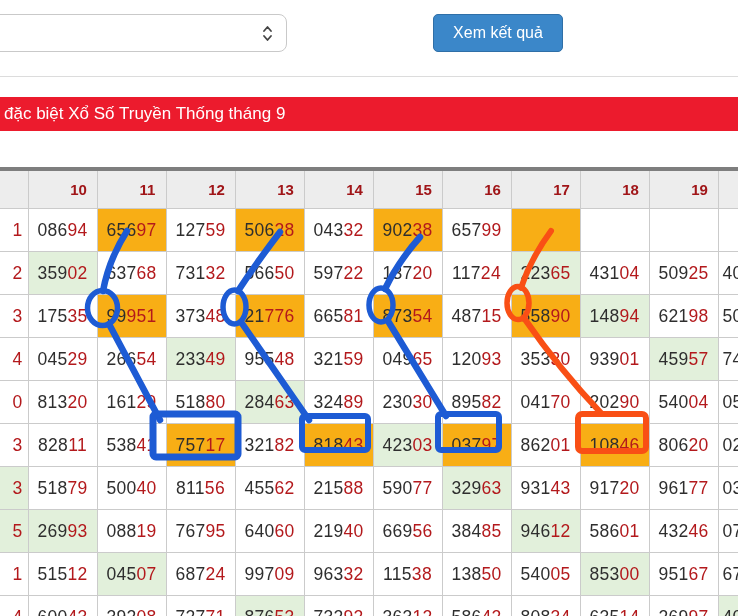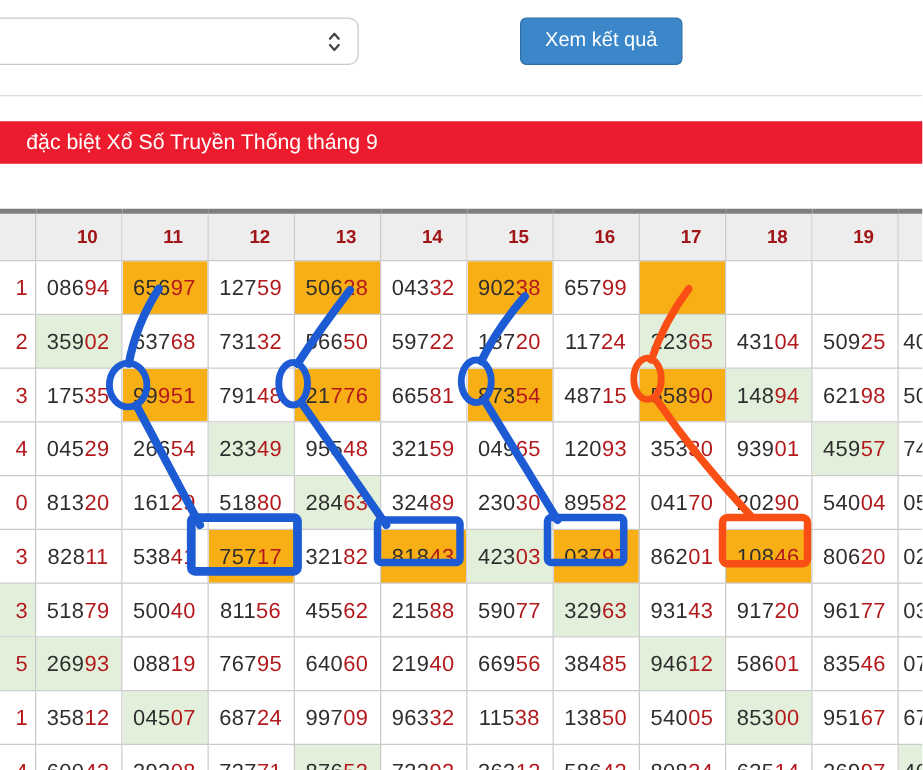--- a/index.html
+++ b/index.html
@@ -9,39 +9,39 @@
     -webkit-font-smoothing:antialiased;
   }
   
   .select-box{
     position:absolute;left:-24px;top:14px;width:311px;height:38px;
     background:#fff;border:1px solid var(--select_border);border-radius:8px;
     box-sizing:border-box;display:flex;align-items:center;justify-content:flex-end;
   }
   .select-box .stepper{margin-right:13px;display:flex;flex-direction:column;align-items:center;line-height:0;}
   .btn{
-    position:absolute;left:416px;top:14px;width:130px;height:38px;
+    position:absolute;left:433px;top:14px;width:130px;height:38px;
     background:var(--button_bg);border:1px solid var(--button_border);border-radius:5px;
     box-sizing:border-box;color:var(--button_text);font-size:16px;
     display:flex;align-items:center;justify-content:center;cursor:pointer;
   }
   .divider{position:absolute;left:0;top:76px;width:738px;border-top:1px solid #dcdcdc;}
   
   .banner{
     position:absolute;left:0;top:97px;width:738px;height:34px;background:var(--banner_bg);
     color:var(--banner_text);font-size:17px;display:flex;align-items:center;
-    padding-left:21px;box-sizing:border-box;white-space:nowrap;
+    padding-left:4px;box-sizing:border-box;white-space:nowrap;
   }
   
   .tablewrap{position:absolute;left:0;top:167px;width:738px;}
   table{border-collapse:collapse;table-layout:fixed;width:738px;}
   th,td{border:1px solid var(--border_gray);overflow:hidden;white-space:nowrap;}
   thead th{
     height:35px;background:var(--header_bg);color:var(--header_text);
-    font-size:15px;font-weight:bold;text-align:left;
+    font-size:15px;font-weight:bold;text-align:center;
     border-top:4px solid var(--topbar_gray);
     padding-left:33px;
   }
   tbody td{
     height:40px;background:#fff;color:var(--digit_black);
     font-size:17.5px;letter-spacing:.3px;text-align:center;
   }
   td .rd{color:var(--digit_red);}
   td.o{background:var(--hl_orange);margin-left:27px;}
   td.g{background:var(--hl_green);}
@@ -130,21 +130,21 @@
           <td><span>117</span><span class="rd">24</span></td>
           <td class="g"><span>223</span><span class="rd">65</span></td>
           <td><span>431</span><span class="rd">04</span></td>
           <td><span>509</span><span class="rd">25</span></td>
           <td class="last"><span>40</span></td>
         </tr>
         <tr>
           <td class="first"><span class="rd">3</span></td>
           <td><span>175</span><span class="rd">35</span></td>
           <td class="o"><span>99</span><span class="rd">951</span></td>
-          <td><span>791</span><span class="rd">48</span></td>
+          <td><span>373</span><span class="rd">48</span></td>
           <td class="o"><span>21</span><span class="rd">776</span></td>
           <td><span>665</span><span class="rd">81</span></td>
           <td class="o"><span>873</span><span class="rd">54</span></td>
           <td><span>487</span><span class="rd">15</span></td>
           <td class="o"><span>558</span><span class="rd">90</span></td>
           <td class="g"><span>148</span><span class="rd">94</span></td>
           <td><span>621</span><span class="rd">98</span></td>
           <td class="last"><span>50</span></td>
         </tr>
         <tr>
@@ -207,26 +207,26 @@
           <td class="first g"><span class="rd">5</span></td>
           <td class="g"><span>269</span><span class="rd">93</span></td>
           <td><span>088</span><span class="rd">19</span></td>
           <td><span>767</span><span class="rd">95</span></td>
           <td><span>640</span><span class="rd">60</span></td>
           <td><span>219</span><span class="rd">40</span></td>
           <td><span>669</span><span class="rd">56</span></td>
           <td><span>384</span><span class="rd">85</span></td>
           <td class="g"><span>946</span><span class="rd">12</span></td>
           <td><span>586</span><span class="rd">01</span></td>
-          <td><span>835</span><span class="rd">46</span></td>
+          <td><span>432</span><span class="rd">46</span></td>
           <td class="last"><span>07</span></td>
         </tr>
         <tr>
           <td class="first"><span class="rd">1</span></td>
-          <td><span>358</span><span class="rd">12</span></td>
+          <td><span>515</span><span class="rd">12</span></td>
           <td class="g"><span>045</span><span class="rd">07</span></td>
           <td><span>687</span><span class="rd">24</span></td>
           <td><span>997</span><span class="rd">09</span></td>
           <td><span>963</span><span class="rd">32</span></td>
           <td><span>115</span><span class="rd">38</span></td>
           <td><span>138</span><span class="rd">50</span></td>
           <td><span>540</span><span class="rd">05</span></td>
           <td class="g"><span>853</span><span class="rd">00</span></td>
           <td><span>951</span><span class="rd">67</span></td>
           <td class="last"><span>67</span></td>

